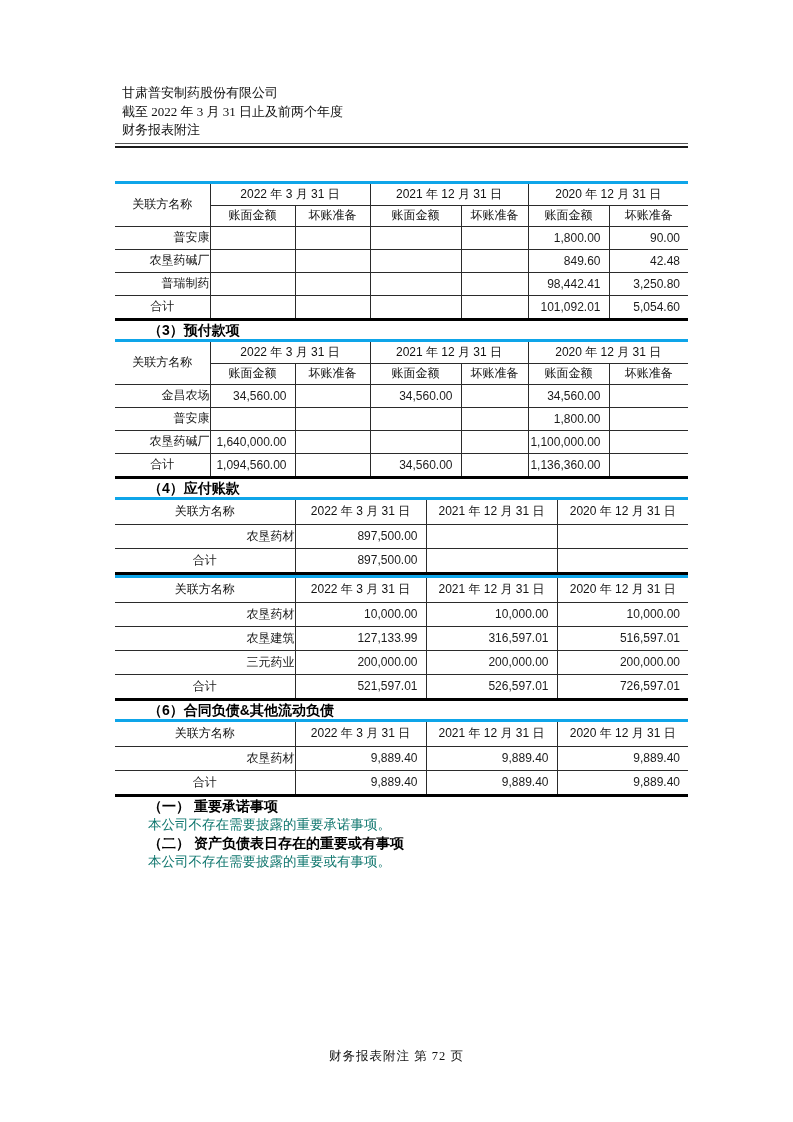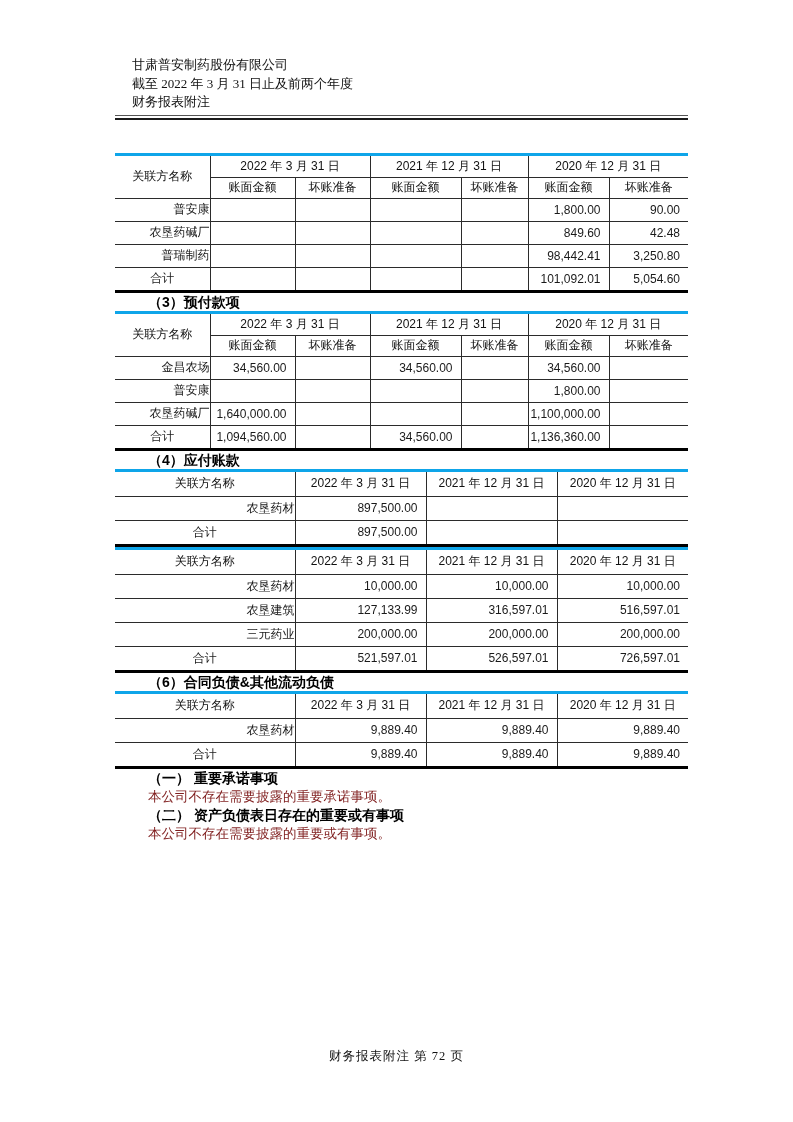--- a/index.html
+++ b/index.html
@@ -8,21 +8,21 @@
     width:793px;height:1122px;
     background:#ffffff;
     outline:1px solid #d9d9d9;
     margin:0 auto;
     overflow:hidden;
     font-family:"Liberation Serif","DejaVu Serif",serif;
     color:#1a1a1a;
   }
   .content{margin-left:115px;width:573px;}
   
-  .doc-header{padding-top:56px;margin-left:17px;font-size:13px;line-height:18.5px;color:#111;}
+  .doc-header{padding-top:84px;margin-left:7px;font-size:13px;line-height:18.5px;color:#111;}
   .doc-header div{white-space:nowrap;}
   .header-rule{margin-top:3px;height:2px;border-top:1px solid #555;border-bottom:2px solid #1c1c1c;}
   
   .tbl-wrap{border-top:3px solid #0ea5e9;border-bottom:3px solid #000;}
   table{border-collapse:collapse;border:hidden;width:573px;table-layout:fixed;}
   th,td{border:1px solid #2b2b2b;padding:0;font-weight:normal;overflow:hidden;white-space:nowrap;}
   th{font-size:12px;color:#111;}
   .t6 thead tr.date-row th{height:21px;font-family:"Liberation Sans","DejaVu Sans",sans-serif;font-size:12px;}
   .t6 thead tr.sub-row th{height:20px;}
   .t6 tbody td{height:22px;font-size:12px;}
@@ -38,21 +38,21 @@
   .sec-h{font-family:"Liberation Sans","DejaVu Sans",sans-serif;font-weight:bold;color:#000;}
   h3.sec-h{font-size:14px;line-height:18px;margin:0 0 0 33px;}
   h2.sec-h{font-size:15px;line-height:20px;margin:0 0 0 33px;}
   .h-3{margin-top:13px;margin-bottom:12px;}
   .h-4{margin-top:16px;margin-bottom:4px;}
   .h-5{margin-top:17px;margin-bottom:6px;}
   .h-6{margin-top:17px;margin-bottom:7px;}
   .h-8{margin-top:22px;}
   .h-s1{margin-top:9px;}
   .h-s2{margin-top:15px;}
-  p.body-text{font-size:13.5px;line-height:19px;margin:0 0 0 33px;color:#7f1d1d;}
+  p.body-text{font-size:13.5px;line-height:19px;margin:0 0 0 33px;color:#0f766e;}
   .p-1{margin-top:8px;}
   .p-2{margin-top:10px;}
   
   .page-footer{position:absolute;left:0;right:0;top:1048px;text-align:center;font-size:12.5px;color:#111;letter-spacing:1px;}
 </style>
 </head>
 <body>
 
 <div class="page">
   <div class="content">

